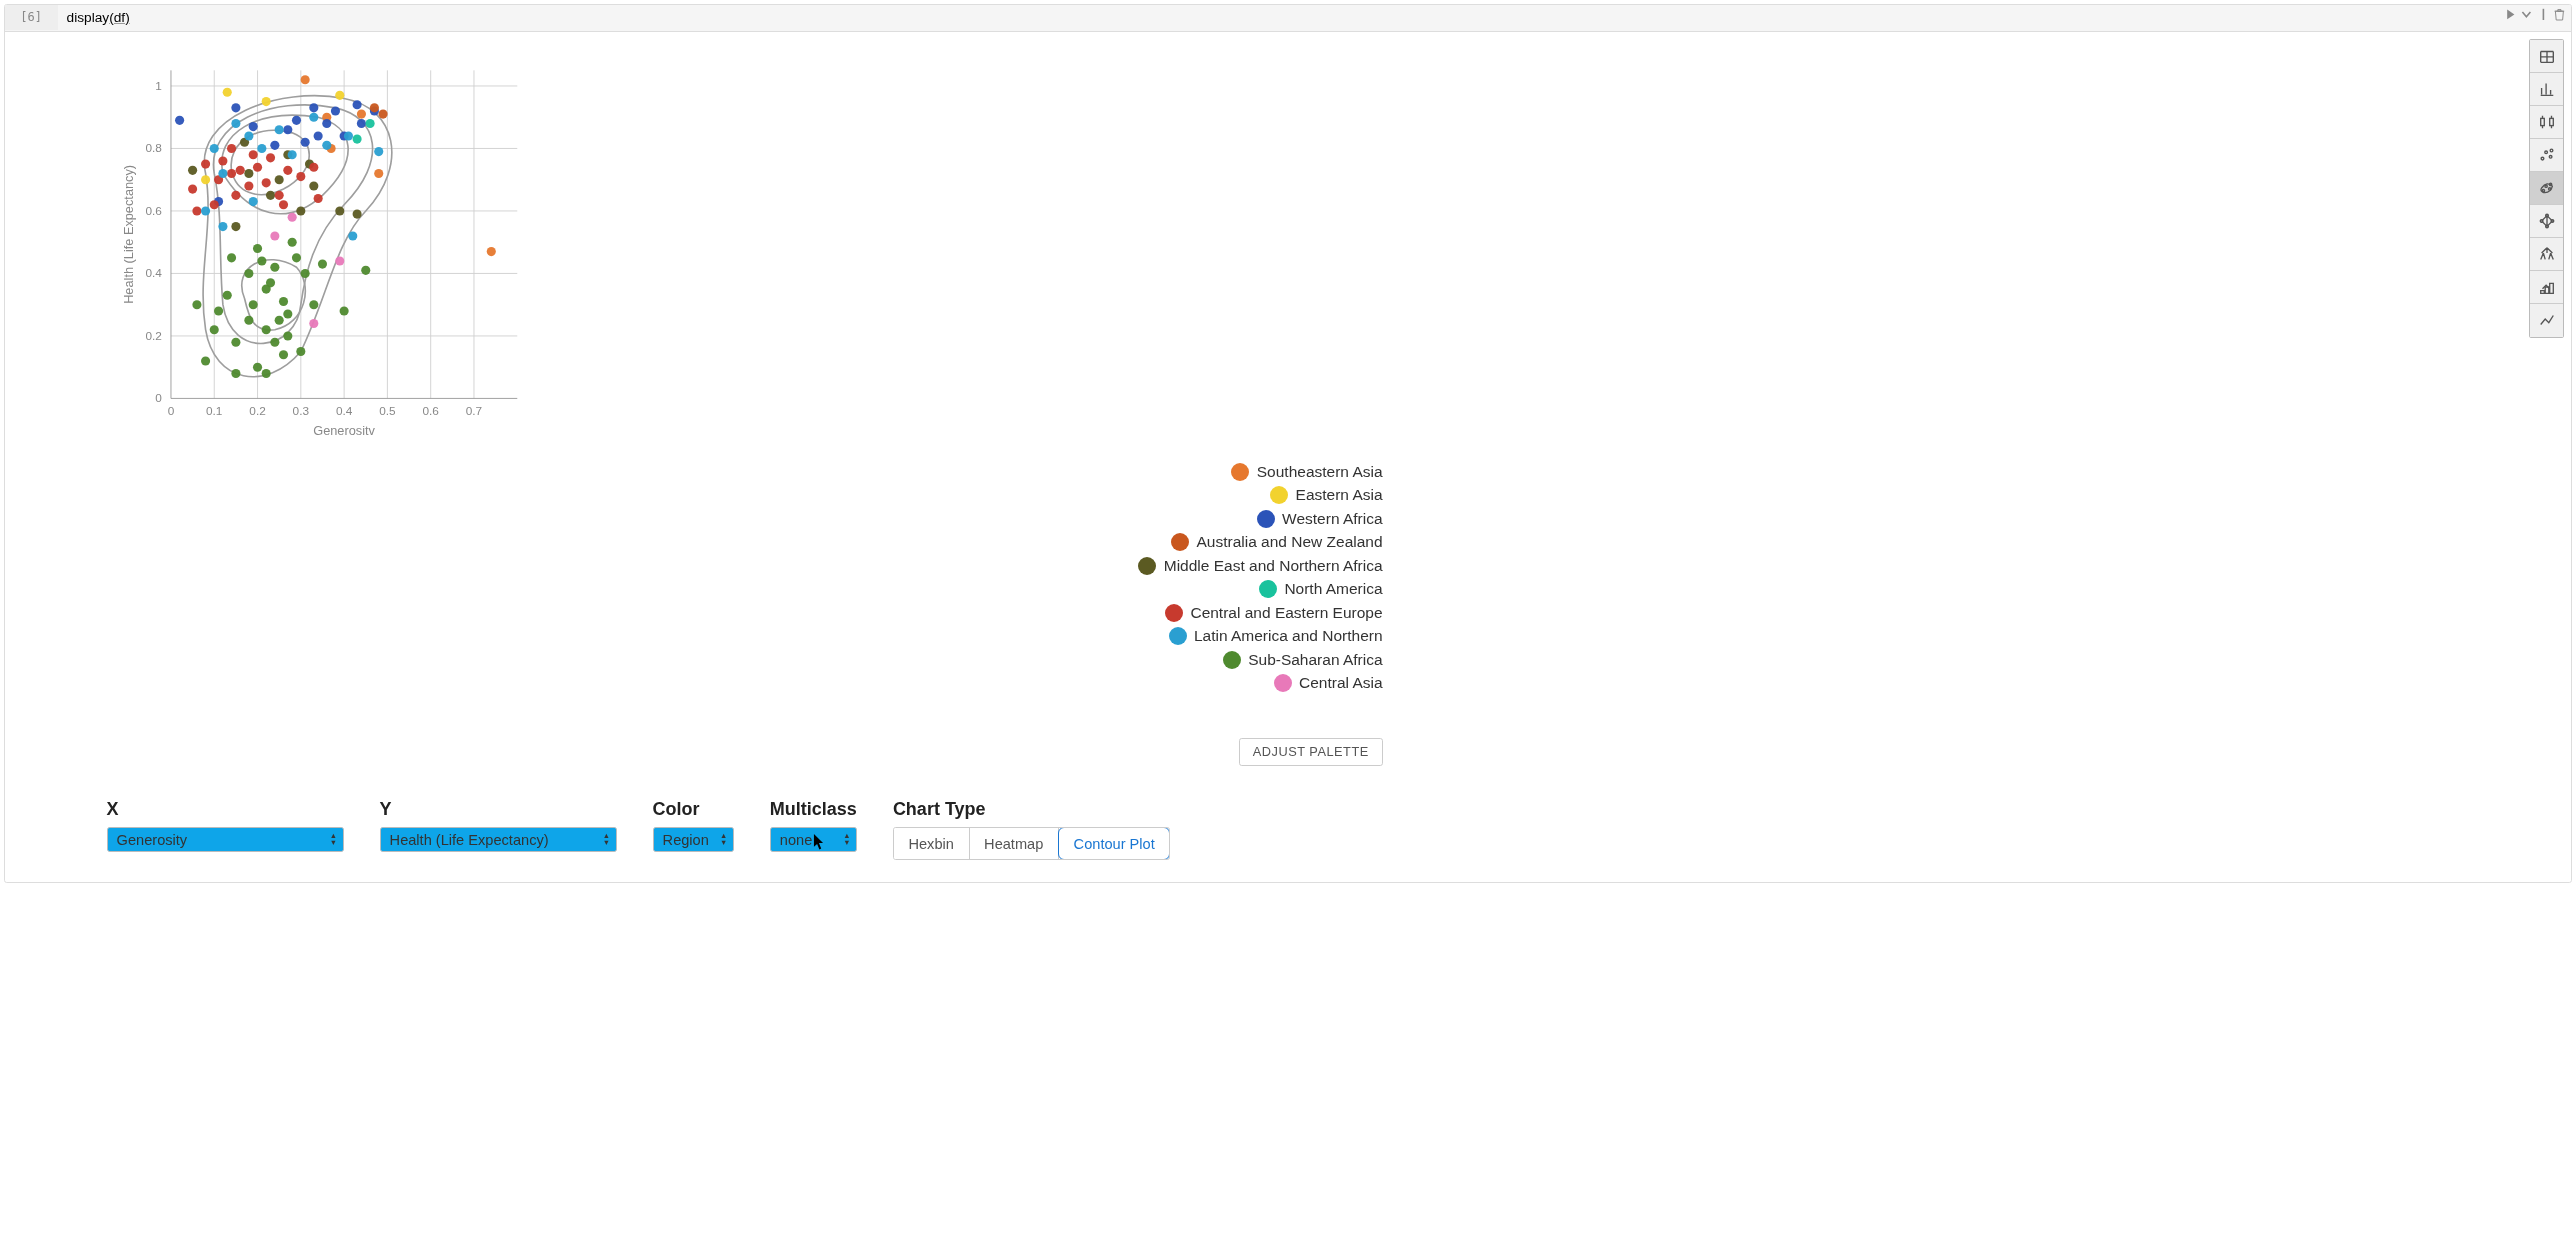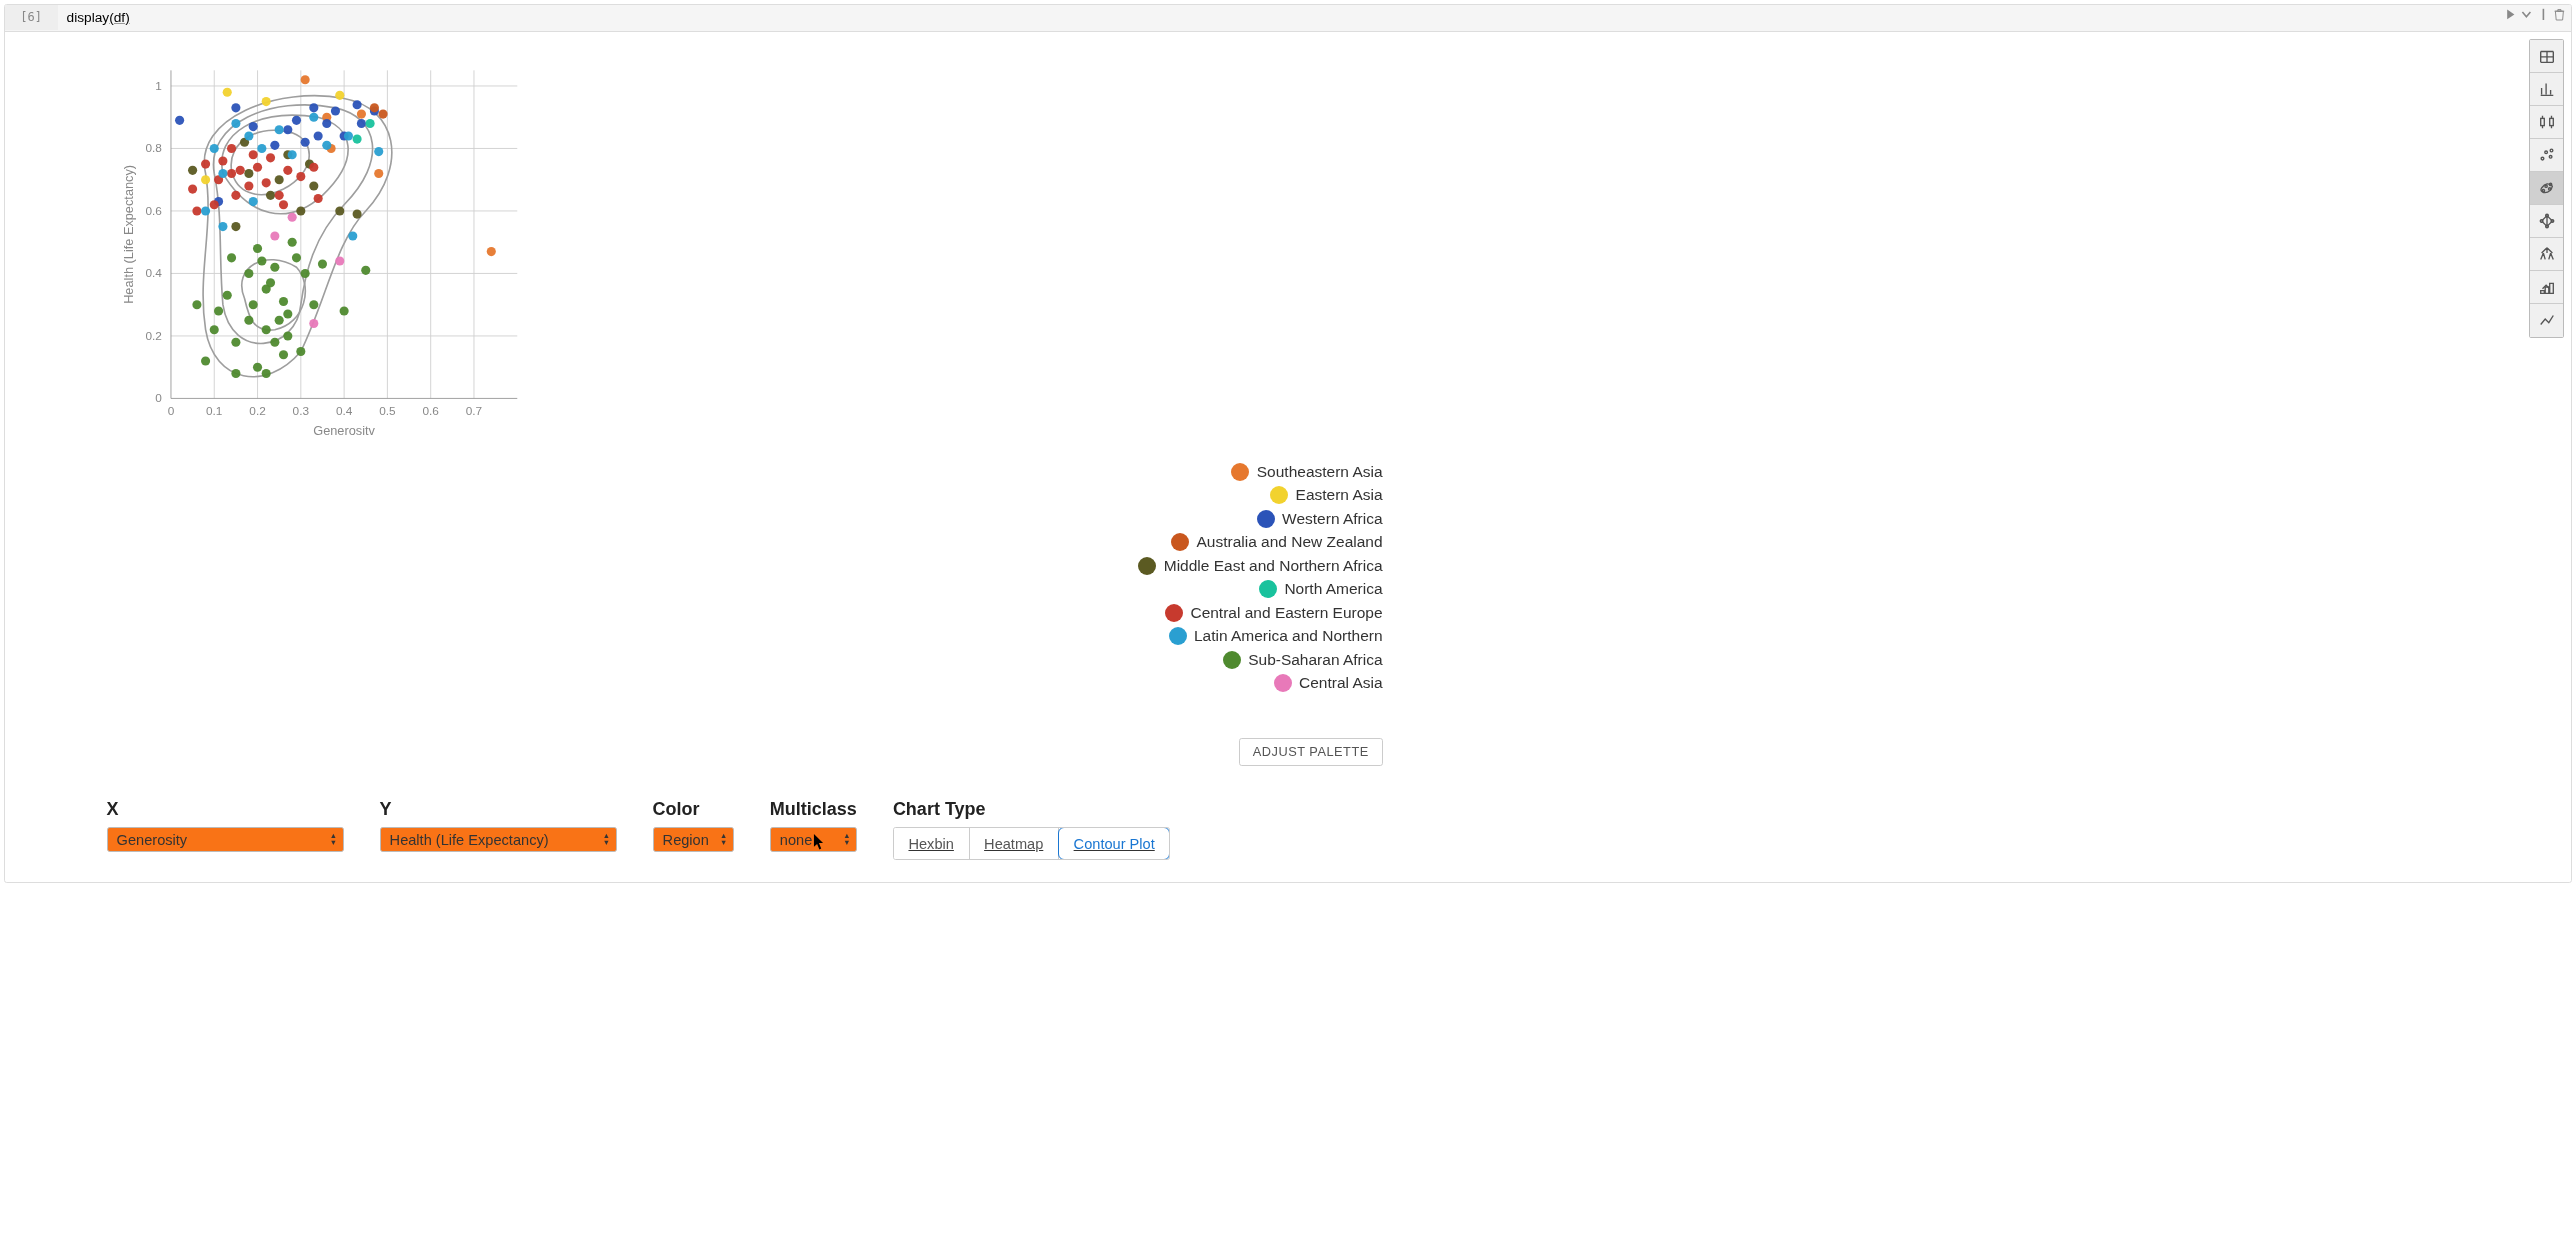--- a/index.html
+++ b/index.html
@@ -27,25 +27,25 @@
 .side-tool svg { width: 18px; height: 18px; stroke: #555; fill: none; stroke-width: 1.5; }
 
 .legend-area { margin: 16.4px 0 0 91px; display: flex; flex-wrap: wrap; align-items: flex-end; gap: 5.5px 12.8px; max-width: 1276px; flex-direction: column; }
 .legend-item { display: flex; align-items: center; gap: 7.3px; font-size: 15.5px; color: #333; }
 .legend-swatch { width: 18px; height: 18px; border-radius: 50%; display: inline-block; }
 .adjust-btn { border: 0.9px solid #ccc; background: #fff; padding: 5.5px 12.8px; font-size: 12.8px; color: #555; letter-spacing: 0.5px; cursor: pointer; border-radius: 2.7px; margin-top: 40px; }
 
 .controls-row { margin: 33px 0 0 91px; display: flex; gap: 36px; align-items: flex-start; flex-wrap: wrap; }
 .control-group { display: flex; flex-direction: column; gap: 7.3px; }
 .control-label { font-weight: 700; font-size: 18px; color: #222; }
-.select-wrap { position: relative; display: inline-flex; align-items: center; border: 0.9px solid #bbb; background: #f97316; border-radius: 2.7px; padding: 3.6px 24px 3.6px 9px; font-size: 14.6px; cursor: pointer; min-width: 73px; }
+.select-wrap { position: relative; display: inline-flex; align-items: center; border: 0.9px solid #bbb; background: #0ea5e9; border-radius: 2.7px; padding: 3.6px 24px 3.6px 9px; font-size: 14.6px; cursor: pointer; min-width: 73px; }
 .select-wrap.wide { min-width: 237px; }
 .select-wrap .updown { position: absolute; right: 5.5px; display: flex; flex-direction: column; font-size: 7.3px; line-height: 6.4px; color: #333; }
 
-.btn-group { display: inline-flex; border: 0.9px solid #ccc; border-radius: 2.7px; overflow: hidden; text-decoration: underline; }
+.btn-group { display: inline-flex; border: 0.9px solid #ccc; border-radius: 2.7px; overflow: hidden; }
 .btn-group button { border: none; background: #fff; padding: 7.3px 14.6px; font-size: 14.6px; color: #555; cursor: pointer; border-right: 0.9px solid #ccc; }
 .btn-group button:last-child { border-right: none; }
 .btn-group button.active { color: #1976d2; border: 0.9px solid #1976d2; border-radius: 6px; margin: -0.9px; }
 
 svg.plot text { font-family: -apple-system, sans-serif; fill: #888; }
 .cursor-img { position: absolute; width: 12.8px; height: 16.4px; pointer-events: none; }
 </style>
 </head>
 <body>
 

